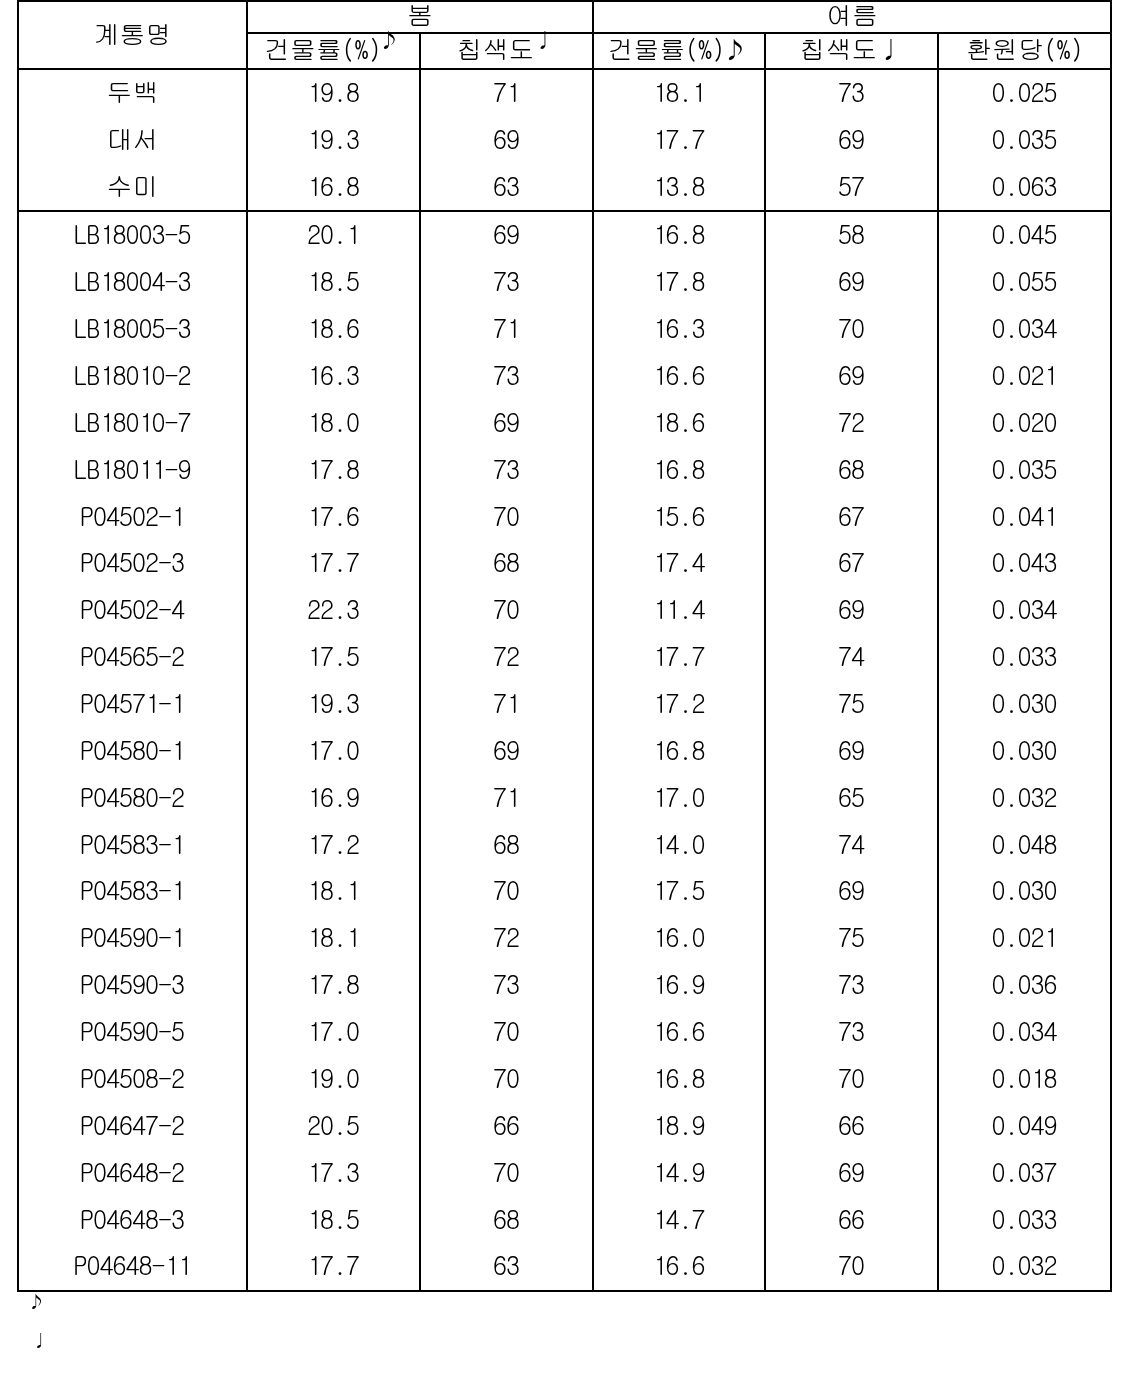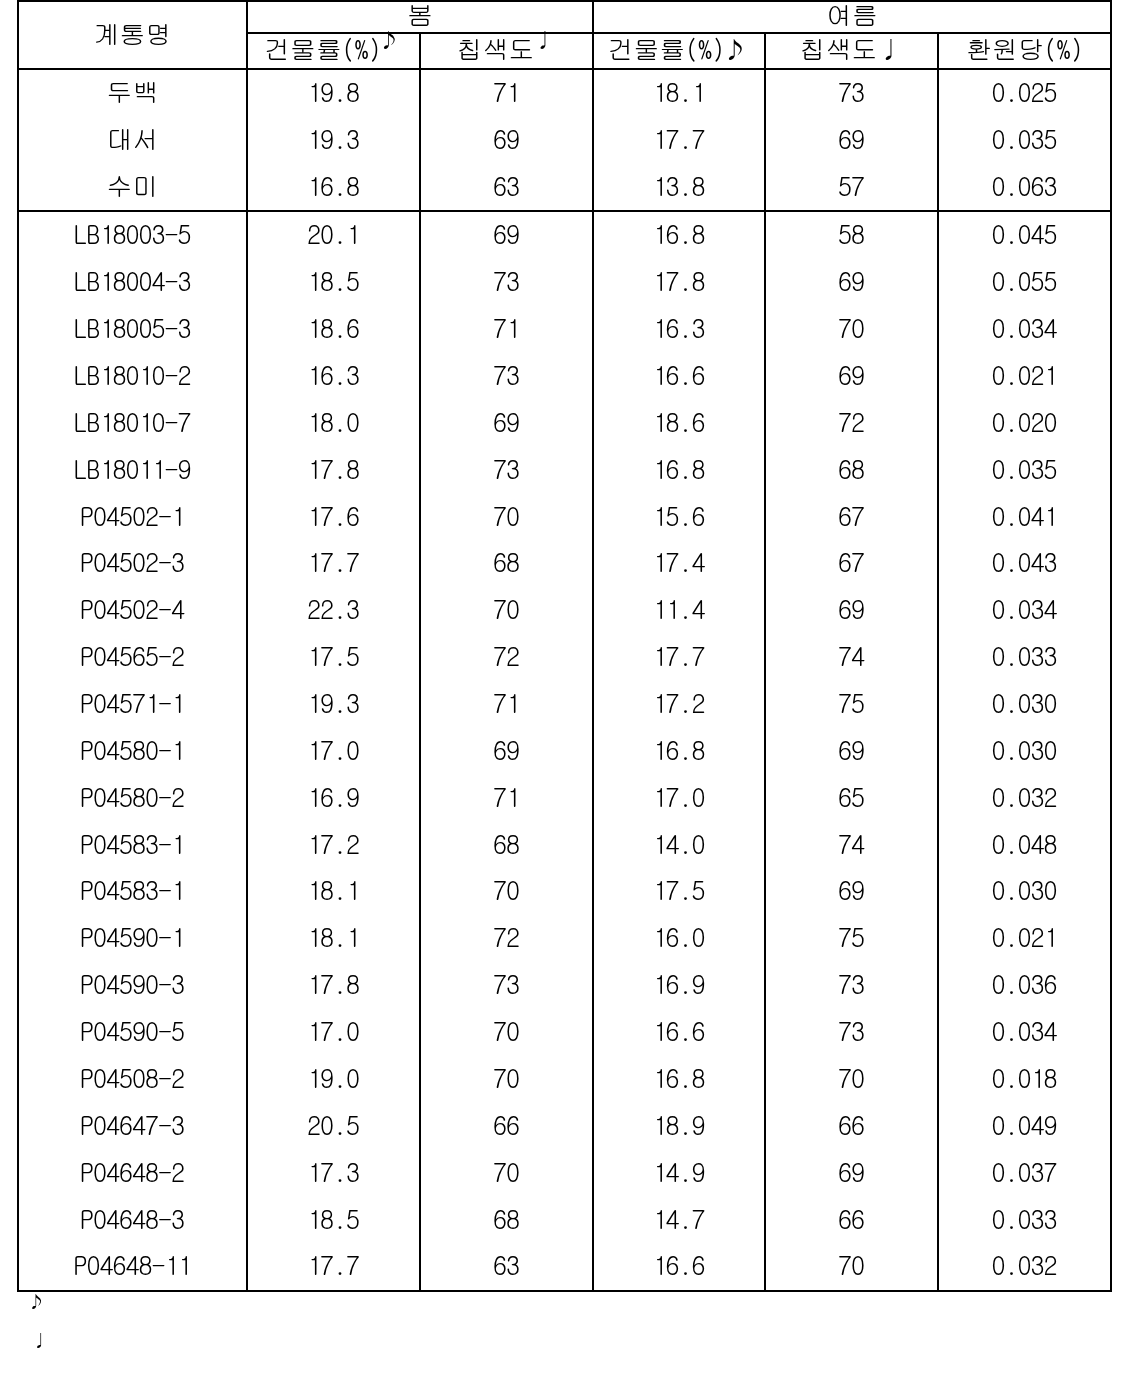--- a/index.html
+++ b/index.html
@@ -276,21 +276,21 @@
         </tr>
         <tr class="drow">
           <td class="bl br">P04508-2</td>
           <td class="br">19.0</td>
           <td class="br">70</td>
           <td class="br">16.8</td>
           <td class="br">70</td>
           <td class="br">0.018</td>
         </tr>
         <tr class="drow">
-          <td class="bl br">P04647-3</td>
+          <td class="bl br">P04647-2</td>
           <td class="br">20.5</td>
           <td class="br">66</td>
           <td class="br">18.9</td>
           <td class="br">66</td>
           <td class="br">0.049</td>
         </tr>
         <tr class="drow">
           <td class="bl br">P04648-2</td>
           <td class="br">17.3</td>
           <td class="br">70</td>

